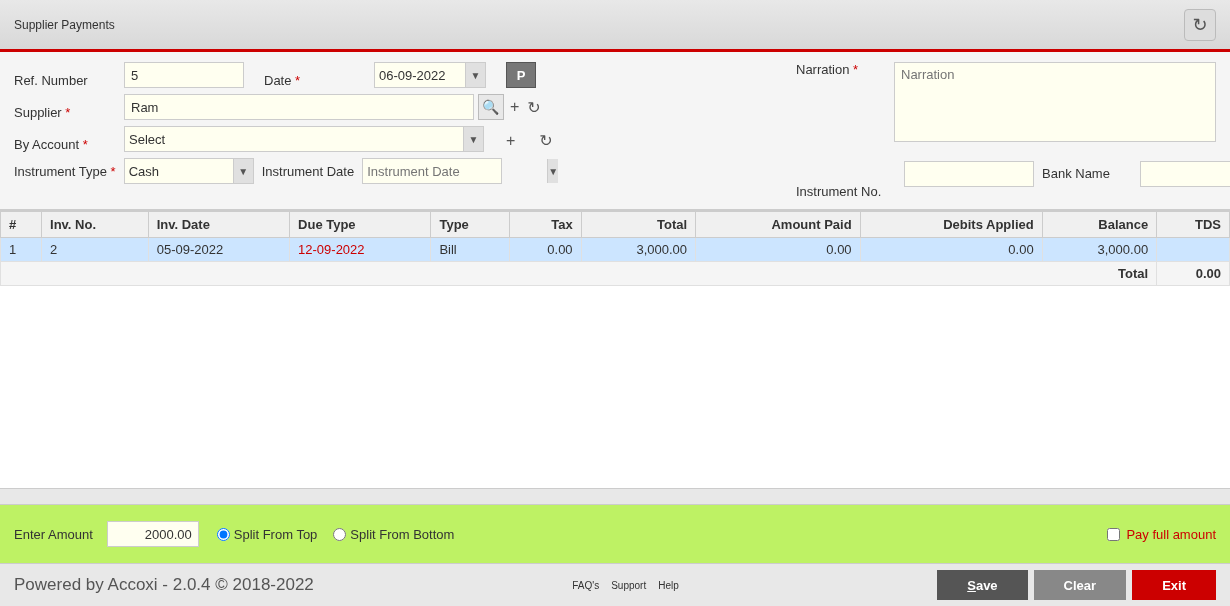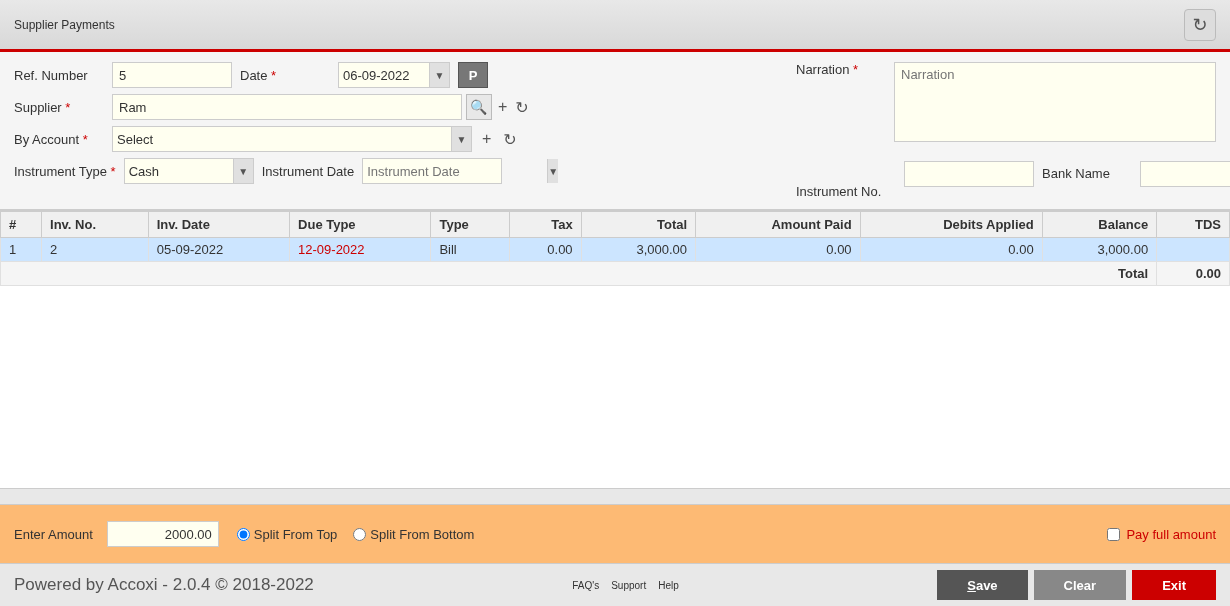--- a/index.html
+++ b/index.html
@@ -27,23 +27,23 @@
     }
 
     
     .form-area {
       background: #f5f5f5;
       padding: 10px 14px;
       border-bottom: 1px solid #ccc;
     }
     .form-row {
       display: flex;
-      align-items: center;
+      align-items: flex-end;
       margin-bottom: 6px;
-      gap: 8px;
+      gap: 20px;
     }
     .form-label {
       color: #333;
       min-width: 90px;
       font-size: 13px;
     }
     .form-label .required { color: #cc0000; }
     
     input[type="text"], input[type="number"] {
       border: 1px solid #ccc;
@@ -189,31 +189,31 @@
 
     
     .scrollbar-area {
       height: 16px;
       background: #e8e8e8;
       border-top: 1px solid #ccc;
     }
 
     
     .bottom-bar {
-      background: #fdba74;
+      background: #bef264;
       border-top: 1px solid #ccc;
       padding: 16px 14px;
       display: flex;
       align-items: center;
       gap: 10px;
       min-height: 44px;
     }
     .enter-amount-label { color: #333; margin-right: 4px; }
     .amount-input {
-      width: 112px; border: 1px solid #ccc; background: white;
+      width: 92px; border: 1px solid #ccc; background: white;
       padding: 3px 6px; height: 26px; font-size: 13px; text-align: right;
     }
     .radio-group { display: flex; align-items: center; gap: 16px; margin-left: 8px; }
     .radio-label { display: flex; align-items: center; gap: 4px; color: #333; cursor: pointer; }
     .spacer { flex: 1; }
     .pay-full-wrapper { display: flex; align-items: center; gap: 6px; }
     .pay-full-label { color: #cc0000; font-size: 13px; }
 
     
     .footer {

